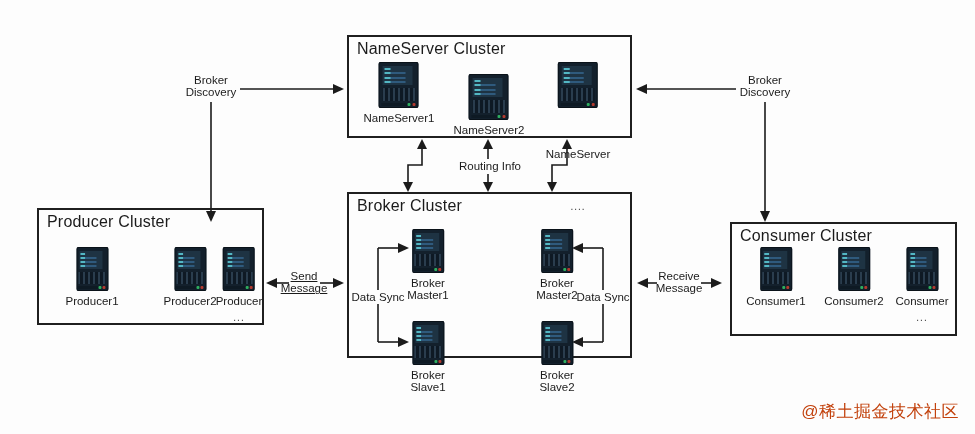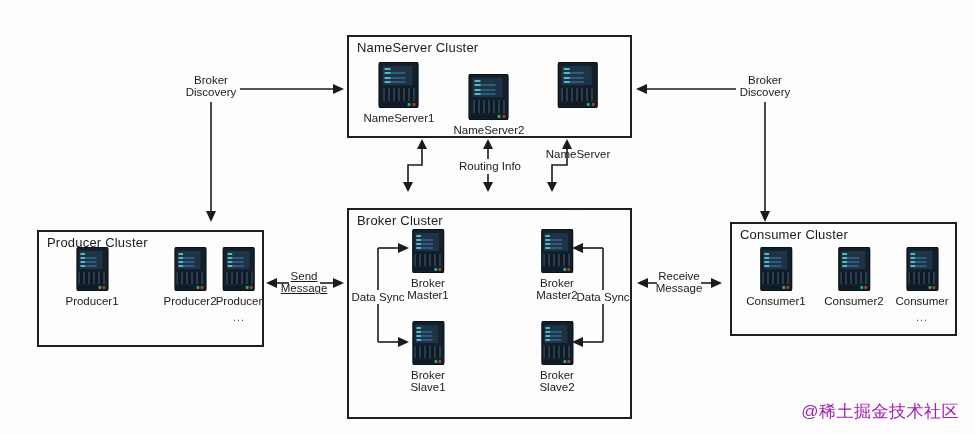--- a/index.html
+++ b/index.html
@@ -1,24 +1,24 @@
 <!DOCTYPE html>
 <html><head>
 <meta charset="utf-8">
 <style>
   html,body{margin:0;padding:0;background:#ffffff;}
   body{font-family:"Liberation Sans", sans-serif;color:#1b1b1b;}
   .stage{position:relative;width:975px;height:434px;background:#fdfdfd;overflow:hidden;}
 
   
   .cluster{position:absolute;border:2px solid #1f1f1f;background:#fdfdfd;z-index:1;box-sizing:border-box;}
-  .cluster-title{position:absolute;left:8px;top:3px;font-size:13px;letter-spacing:.2px;white-space:nowrap;}
+  .cluster-title{position:absolute;left:8px;top:3px;font-size:16px;letter-spacing:.2px;white-space:nowrap;}
   #box-nameserver{left:347px;top:35px;width:285px;height:103px;}
-  #box-broker{left:347px;top:208px;width:285px;height:211px;padding-left:48px;}
-  #box-producer{left:37px;top:230px;width:227px;height:117px;}
+  #box-broker{left:347px;top:192px;width:285px;height:166px;padding-left:48px;}
+  #box-producer{left:37px;top:208px;width:227px;height:117px;}
   #box-consumer{left:730px;top:222px;width:227px;height:114px;}
 
   
   svg.wires{position:absolute;left:0;top:0;z-index:2;pointer-events:none;}
   svg.wires line, svg.wires polyline{stroke:#1b1b1b;stroke-width:1.6;fill:none;}
   svg.wires polygon{fill:#1b1b1b;stroke:none;}
 
   
   .node{position:absolute;transform:translateX(-50%);display:flex;flex-direction:column;align-items:center;gap:4px;z-index:3;}
   .nlabel{font-size:11.5px;text-align:center;line-height:1.05;white-space:nowrap;}
@@ -48,21 +48,21 @@
   .elabel{position:absolute;z-index:4;transform:translateX(-50%);font-size:11.5px;line-height:1.08;text-align:center;white-space:nowrap;}
   .elabel span{display:block;}
   #lbl-bd-left{left:211px;top:74px;}
   #lbl-bd-right{left:765px;top:74px;}
   #lbl-routing{left:490px;top:160px;}
   #lbl-send{left:304px;top:270px;text-decoration:underline;}
   #lbl-receive{left:679px;top:270px;}
   #lbl-ds-left{left:378px;top:291px;}
   #lbl-ds-right{left:603px;top:291px;}
 
-  .watermark{position:absolute;right:16px;bottom:11px;z-index:5;font-size:17px;color:#a21caf;letter-spacing:.5px;}
+  .watermark{position:absolute;right:16px;bottom:11px;z-index:5;font-size:17px;color:#c2410c;letter-spacing:.5px;}
 </style>
 </head>
 <body>
 
 <div class="stage">
 
   <div class="cluster" id="box-nameserver">
     <div class="cluster-title">NameServer Cluster</div>
   </div>
   <div class="cluster" id="box-broker">

